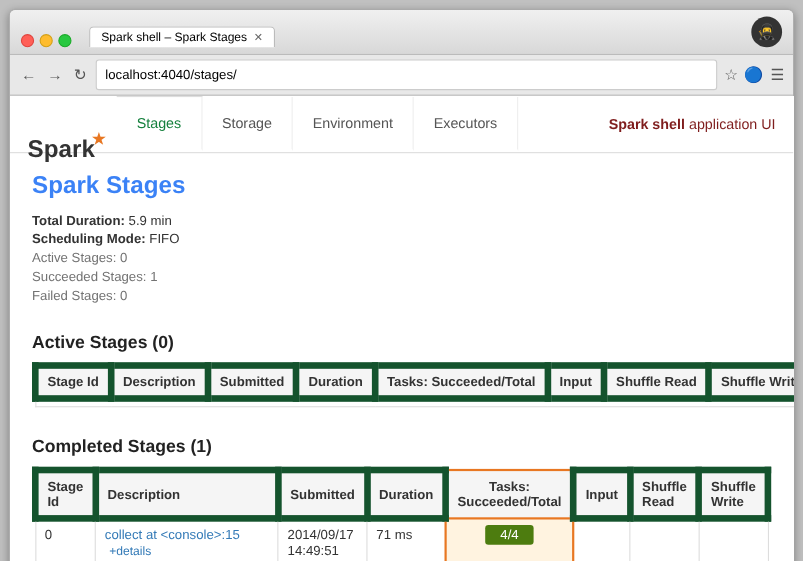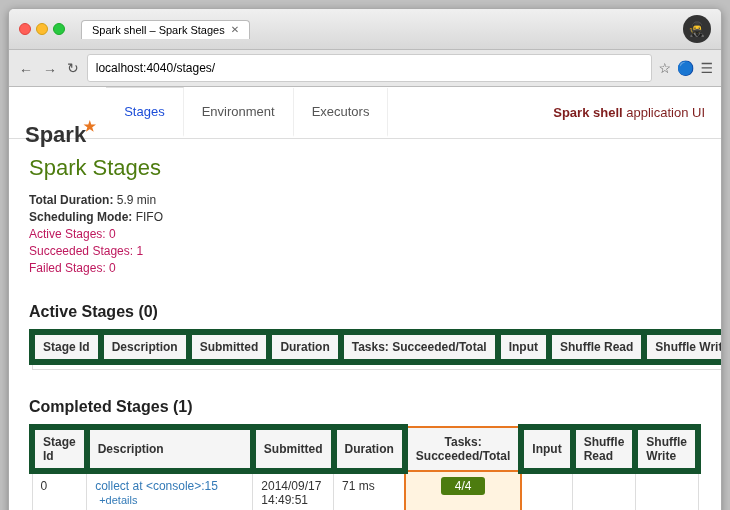--- a/index.html
+++ b/index.html
@@ -19,21 +19,21 @@
       border-radius: 6px;
       margin: 8px;
       overflow: hidden;
       box-shadow: 0 2px 8px rgba(0,0,0,0.3);
     }
 
     .title-bar {
       background: linear-gradient(to bottom, #f0f0f0, #d8d8d8);
       padding: 6px 10px;
       display: flex;
-      align-items: center;
+      align-items: flex-end;
       border-bottom: 1px solid #bbb;
       gap: 8px;
     }
 
     .window-buttons {
       display: flex;
       gap: 5px;
     }
 
     .win-btn {
@@ -160,58 +160,58 @@
       border-bottom: 2px solid transparent;
       cursor: pointer;
       border-right: 1px solid #eee;
     }
 
     .nav-tab.active {
       background: white;
       border-bottom: 2px solid transparent;
       border-top: 1px solid #ddd;
       margin-top: -1px;
-      color: #1d4ed8;
+      color: #15803d;
       font-weight: 500;
     }
 
     .app-title-right {
       font-size: 13px;
       color: #7f1d1d;
       margin-left: auto;
     }
 
     .app-title-right strong {
       font-weight: 600;
     }
 
     
     .main-content {
       padding: 16px 20px;
     }
 
     .page-title {
       font-size: 22px;
-      font-weight: normal;
-      color: #4d7c0f;
+      font-weight: bold;
+      color: #3b82f6;
       margin-bottom: 12px;
     }
 
     .info-row {
       font-size: 12px;
       color: #333;
       margin-bottom: 3px;
     }
 
     .info-row strong {
       font-weight: 600;
     }
 
     .link-blue {
-      color: #be185d;
+      color: #737373;
       text-decoration: none;
     }
 
     .section-title {
       font-size: 16px;
       font-weight: bold;
       color: #222;
       margin-top: 28px;
       margin-bottom: 8px;
     }
@@ -337,20 +337,21 @@
   <div class="app-content">
 
     <div class="spark-header">
       <div class="spark-logo">
         <span class="spark-logo-text">
           Spark<span class="spark-star">★</span>
         </span>
       </div>
       <nav class="nav-tabs">
         <div class="nav-tab active">Stages</div>
+        <div class="nav-tab">Storage</div>
         <div class="nav-tab">Environment</div>
         <div class="nav-tab">Executors</div>
       </nav>
       <div class="app-title-right">
         <strong>Spark shell</strong><span> application UI</span>
       </div>
     </div>
 
     <div class="main-content">
       <h1 class="page-title">Spark Stages</h1>

